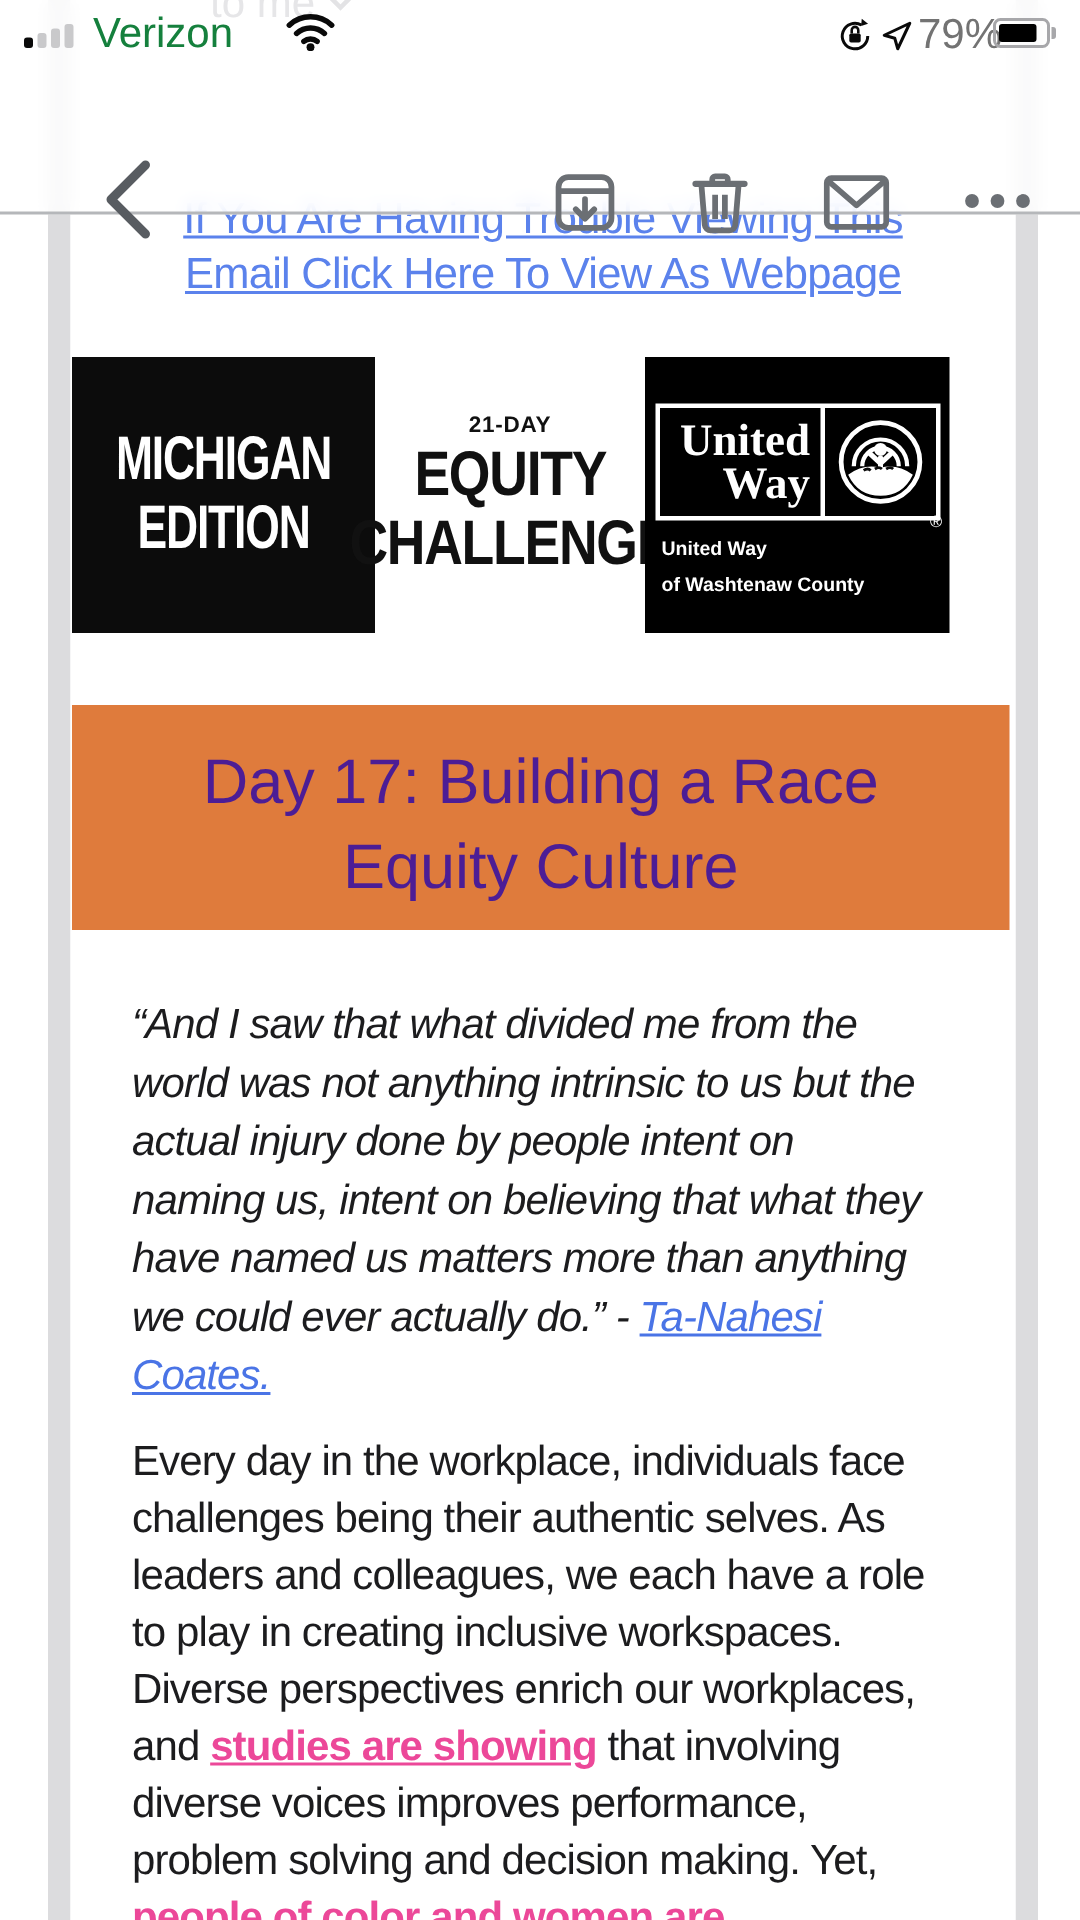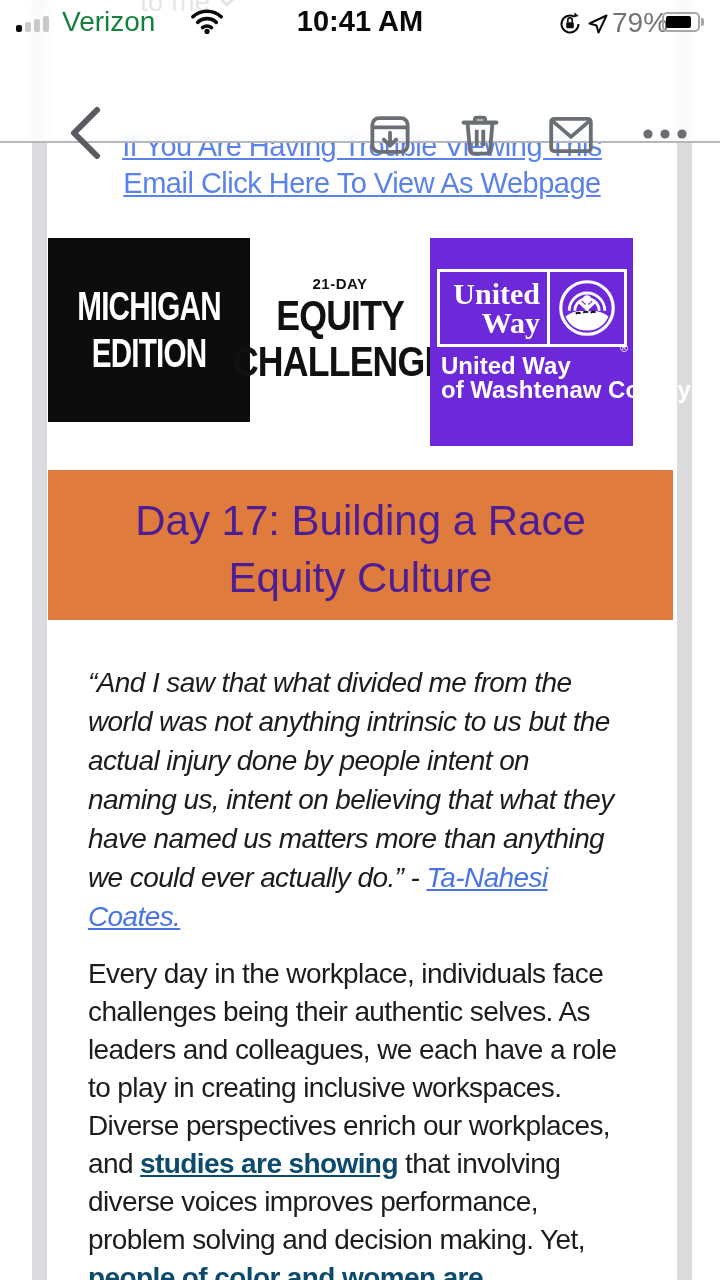--- a/index.html
+++ b/index.html
@@ -21,40 +21,40 @@
   .img-row{position:absolute;top:238px;left:1px;width:625px;height:184px;display:flex;}
   .img-michigan{width:202px;height:184px;background:#0c0c0c;color:#fff;display:flex;
                 align-items:center;justify-content:center;text-align:center;}
   .img-michigan .cond{display:inline-block;font-size:38px;font-weight:700;line-height:43px;
                 letter-spacing:-1px;transform:scale(0.78,1.08);}
   .img-equity{width:180px;height:184px;background:#ffffff;color:#111;display:flex;
               flex-direction:column;align-items:center;justify-content:center;}
   .eq-small{font-size:15px;font-weight:700;letter-spacing:0.5px;margin-bottom:1px;}
   .eq-big{display:inline-block;font-size:42px;font-weight:700;line-height:46px;
           letter-spacing:-1px;transform:scaleX(0.85);}
-  .img-uw{position:relative;width:203px;height:208px;background:#6d28d9;color:#fff;}
+  .img-uw{position:relative;width:203px;height:184px;background:#000000;color:#fff;}
   .uw-box{position:absolute;left:7px;top:31px;width:184px;height:72px;border:3px solid #fff;display:flex;}
   .uw-words{width:110px;border-right:3px solid #fff;display:flex;flex-direction:column;
             align-items:flex-end;justify-content:center;padding-right:7px;box-sizing:border-box;
             font-family:"Liberation Serif", serif;font-weight:700;font-size:30px;line-height:29px;}
   .uw-mark{flex:1;display:flex;align-items:center;justify-content:center;}
   .uw-reg{position:absolute;left:190px;top:104px;font-size:11px;color:#fff;}
-  .uw-tagline{position:absolute;left:11px;top:116px;font-size:24px;font-weight:700;line-height:24px;color:#fff;}
+  .uw-tagline{position:absolute;left:11px;top:116px;font-size:13px;font-weight:700;line-height:24px;color:#fff;}
 
   .day-banner{position:absolute;top:470px;left:1px;width:625px;height:150px;background:#df7b3c;
               color:#4c1d95;text-align:center;font-size:42px;line-height:57px;
               padding-top:22px;box-sizing:border-box;}
 
   .quote{position:absolute;top:663px;left:41px;font-size:28px;line-height:39px;
          letter-spacing:-0.6px;font-style:italic;color:#1c1c1e;}
   .quote-link{color:#4a74e6;text-decoration:underline;cursor:pointer;}
 
   .para{position:absolute;top:955px;left:41px;font-size:28px;line-height:38px;
         letter-spacing:-0.6px;color:#1c1c1e;}
-  .bold-link{color:#0c4a6e;font-weight:700;text-decoration:underline;cursor:pointer;}
+  .bold-link{color:#ec4899;font-weight:700;text-decoration:underline;cursor:pointer;}
 
   
   .chrome{position:absolute;top:0;left:0;width:720px;height:141px;
           background:rgba(255,255,255,0.82);border-bottom:2px solid #b5b7ba;
           -webkit-backdrop-filter:blur(6px);backdrop-filter:blur(6px);z-index:5;}
 
   .status-bar{position:absolute;top:0;left:0;width:596px;height:44px;z-index:6;}
   .ghost{position:absolute;left:140px;top:-14px;color:#e6e6e8;font-size:28px;display:flex;align-items:center;gap:8px;}
   .sig{position:absolute;left:16px;top:14px;width:54px;height:20px;}
   .sig i{position:absolute;bottom:2px;width:6px;border-radius:2px;background:#c9c9cb;}
@@ -164,21 +164,20 @@
         <i class="b3"></i>
         <i class="b4"></i>
       </div>
     <span class="carrier">Verizon</span>
     <svg class="wifi" width="34" height="25" viewBox="0 0 24 18">
       <path d="M1.8 5.6 a15 15 0 0 1 20.4 0" fill="none" stroke="#0a0a0a" stroke-width="2.6" stroke-linecap="round"></path>
       <path d="M5.3 9.6 a9.8 9.8 0 0 1 13.4 0" fill="none" stroke="#0a0a0a" stroke-width="2.6" stroke-linecap="round"></path>
       <path d="M8.8 13.4 a5 5 0 0 1 6.4 0" fill="none" stroke="#0a0a0a" stroke-width="2.6" stroke-linecap="round"></path>
       <circle cx="12" cy="16.2" r="1.9" fill="#0a0a0a"></circle>
     </svg>
-    <div class="time">10:41 AM</div>
     <svg class="lock-ic" width="26" height="26" viewBox="0 0 26 26">
       <path d="M21.5 13 a8.5 8.5 0 1 1 -4.2 -7.3" fill="none" stroke="#0a0a0a" stroke-width="2"></path>
       <path d="M17.5 1.5 l-0.4 4.8 4.6 -1.4 Z" fill="#0a0a0a"></path>
       <rect x="9.2" y="11.3" width="7.6" height="6" rx="1.2" fill="#0a0a0a"></rect>
       <path d="M10.8 11.3 v-2.2 a2.2 2.2 0 0 1 4.4 0 v2.2" fill="none" stroke="#0a0a0a" stroke-width="1.7"></path>
     </svg>
     <svg class="nav-ic" width="24" height="24" viewBox="0 0 24 24">
       <path d="M3.5 11.5 L20.5 3.5 L12.5 20.5 L10.5 13.5 Z" fill="none" stroke="#0a0a0a" stroke-width="2" stroke-linejoin="round"></path>
     </svg>
     <span class="pct">79%</span>

